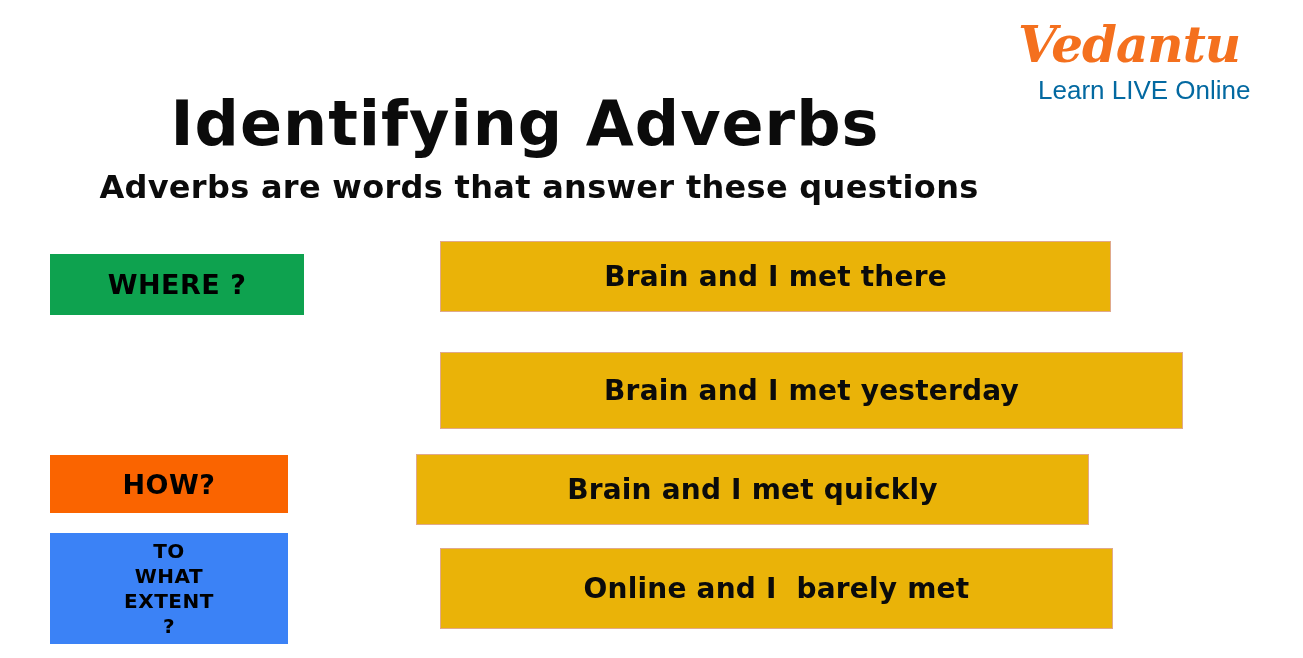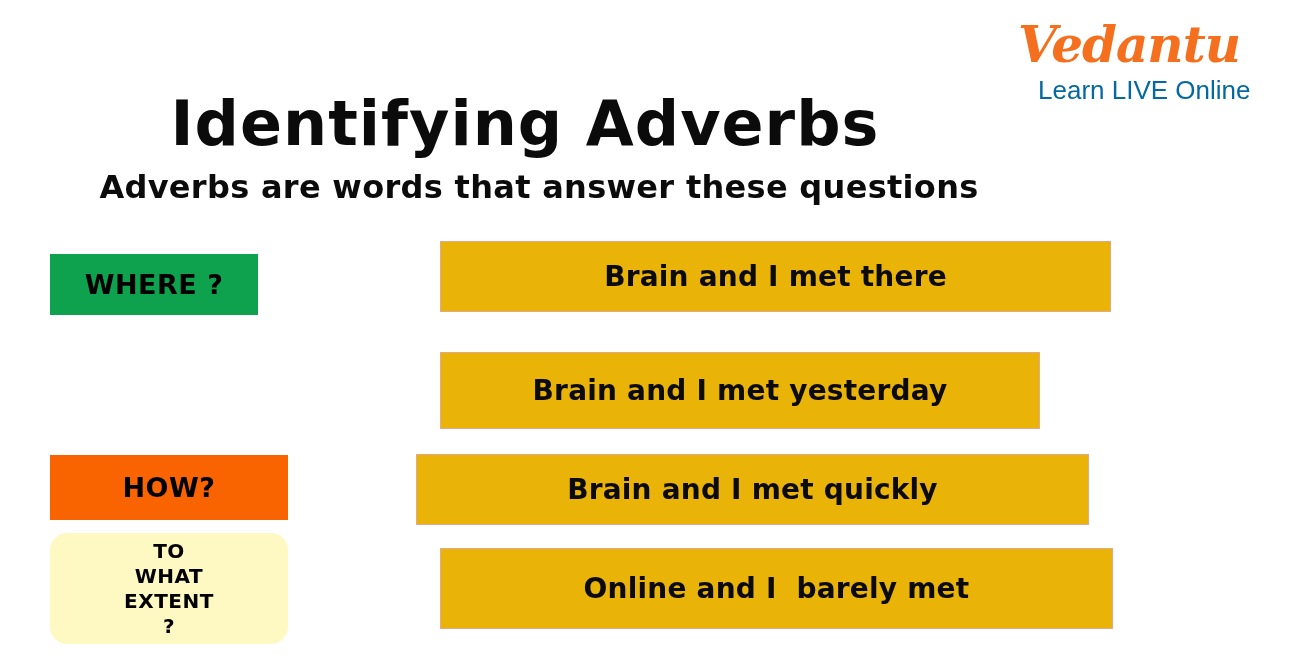--- a/index.html
+++ b/index.html
@@ -115,34 +115,34 @@
     border: 1px solid #E0A98B;
     font-family: "DejaVu Sans", sans-serif;
     font-weight: bold;
     font-size: 28px;
     color: #0B0B0B;
     letter-spacing: 0.2px;
     white-space: pre;
   }
 
   
-  #box-where  { left: 50px;  top: 242px; width: 208px; height: 61px;
+  #box-where  { left: 50px;  top: 242px; width: 254px; height: 61px;
                 background: #0EA24F; font-size: 27px; letter-spacing: 0.5px; }
   #box-when   { left: 50px;  top: 341px; width: 238px; height: 62px;
                 background: #FB6160; font-size: 27px; letter-spacing: 0.5px; }
-  #box-how    { left: 50px;  top: 443px; width: 238px; height: 65px;
+  #box-how    { left: 50px;  top: 443px; width: 238px; height: 58px;
                 background: #FA6400; font-size: 27px; letter-spacing: 0.5px; }
   #box-extent { left: 50px;  top: 521px; width: 238px; height: 111px;
-                background: #fef9c3; font-size: 20px; line-height: 25px;
-                letter-spacing: 0.5px; border-radius: 17px; }
+                background: #3b82f6; font-size: 20px; line-height: 25px;
+                letter-spacing: 0.5px; }
   #box-extent .qbox-label { white-space: pre-line; }
 
   
   #sent-where  { left: 440px; top: 229px; width: 671px; height: 71px; }
-  #sent-when   { left: 440px; top: 340px; width: 600px; height: 77px; align-items: center; }
+  #sent-when   { left: 440px; top: 340px; width: 743px; height: 77px; align-items: center; }
   #sent-how    { left: 416px; top: 442px; width: 673px; height: 71px; }
   #sent-extent { left: 440px; top: 536px; width: 673px; height: 81px; }
 </style>
 </head>
 <body>
 
 <div id="slide">
 
   <div id="brand">
     <div id="brand-wordmark">Vedantu</div>

